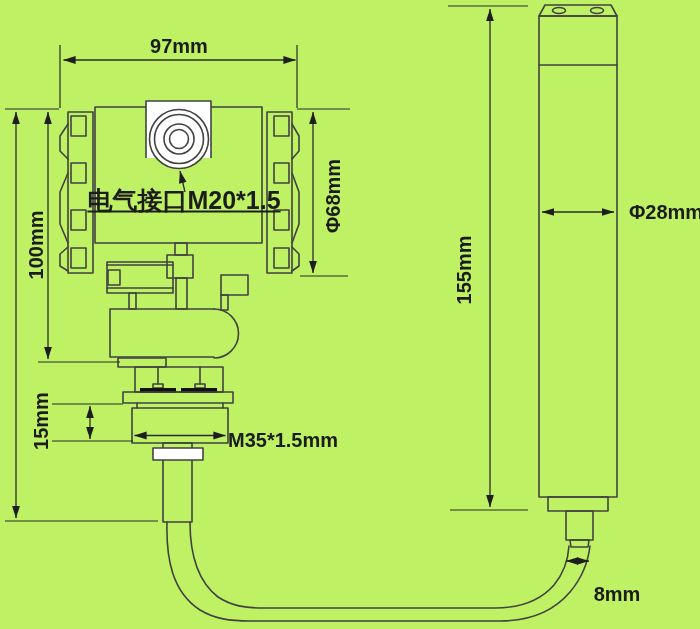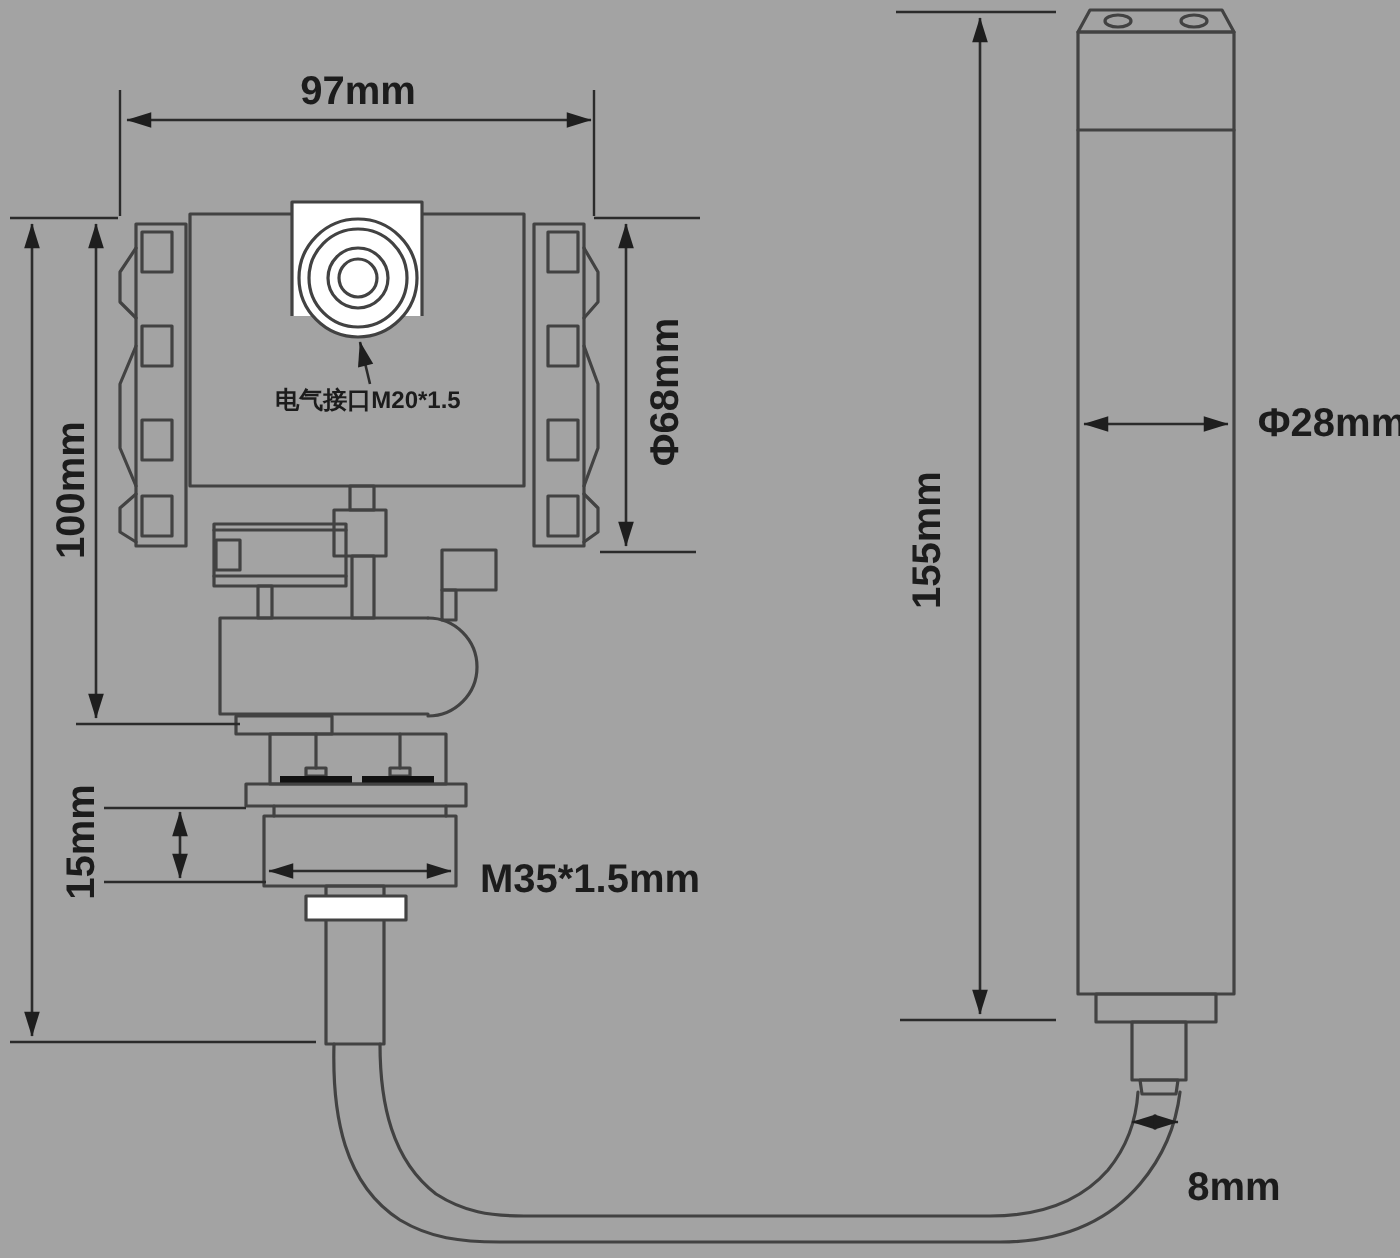--- a/index.html
+++ b/index.html
@@ -1,34 +1,34 @@
 <!DOCTYPE html>
 <html><head>
 <meta charset="utf-8">
 <style>
   html,body{margin:0;padding:0;background:#fff;}
   #canvas{
     position:relative;
     width:700px;height:629px;
-    background:#a3a3a3;
+    background:#bef264;
     overflow:hidden;
     font-family:"Liberation Sans","DejaVu Sans",sans-serif;
   }
   #lineart{position:absolute;left:0;top:0;}
   .dim-label{
     position:absolute;
     font-size:20px;
     font-weight:600;
     color:#1c1c1c;
     white-space:nowrap;
     line-height:1;
     transform:translate(-50%,-50%);
   }
   .rot{transform:translate(-50%,-50%) rotate(-90deg);}
-  .cjk{font-size:12px;}
+  .cjk{font-size:25px;text-decoration:underline;}
   .dwg{fill:none;stroke:#424242;stroke-width:1.6;stroke-linejoin:round;stroke-linecap:round;}
   .dwgf{fill:#ffffff;stroke:#424242;stroke-width:1.6;stroke-linejoin:round;}
   .dim{fill:none;stroke:#2b2b2b;stroke-width:1.3;}
   .ext{fill:none;stroke:#2b2b2b;stroke-width:1.2;}
   .blk{fill:#111111;stroke:none;}
 </style>
 </head>
 <body>
 
 <div id="canvas">
@@ -181,21 +181,21 @@
   <div class="dim-label" style="left:179px;top:46px;">97mm</div>
 
   <div class="dim-label rot" style="left:36px;top:245px;">100mm</div>
 
   <div class="dim-label rot" style="left:333px;top:196px;">Φ68mm</div>
 
   <div class="dim-label cjk" style="left:184px;top:200px;">电气接口M20*1.5</div>
 
   <div class="dim-label rot" style="left:41px;top:421px;">15mm</div>
 
-  <div class="dim-label" style="left:283px;top:440px;margin-left:12px;">M35*1.5mm</div>
+  <div class="dim-label" style="left:283px;top:440px;">M35*1.5mm</div>
 
   <div class="dim-label rot" style="left:464px;top:270px;">155mm</div>
 
   <div class="dim-label" style="left:666px;top:212px;">Φ28mm</div>
 
   <div class="dim-label" style="left:617px;top:594px;">8mm</div>
 
 </div>
 
 </body></html>

